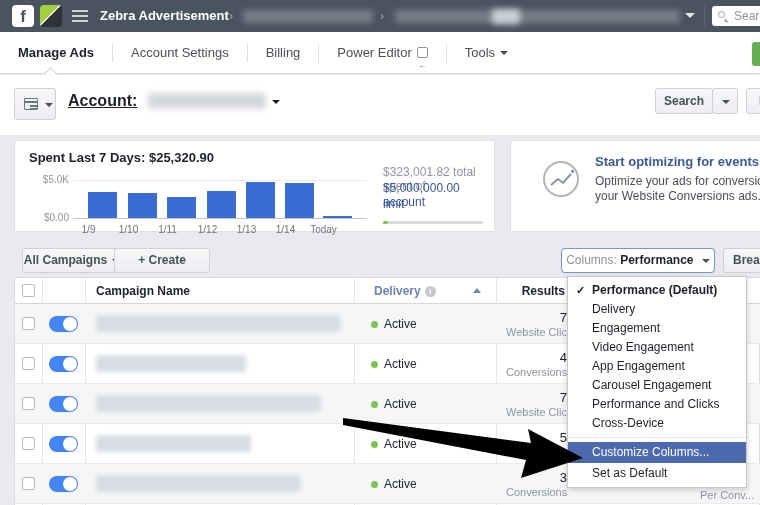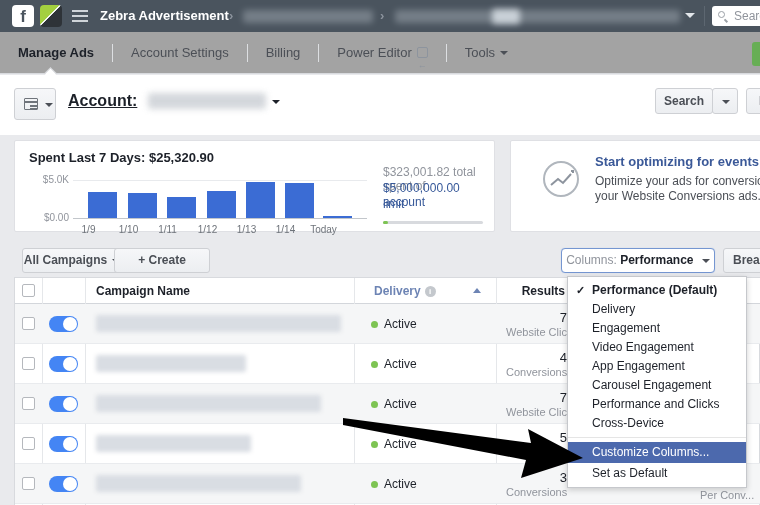--- a/index.html
+++ b/index.html
@@ -22,21 +22,21 @@
   .blurspot { top:9px; height:15px; background:#dfe6ec; opacity:.8; filter:blur(3px); border-radius:3px; }
   .top-caret { left:685px; top:13px; width:0; height:0; border-left:5px solid transparent;
                border-right:5px solid transparent; border-top:5px solid #e2e6ea; }
   .top-div { left:704px; top:6px; width:1px; height:20px; background:#5d6771; }
   .top-search { left:712px; top:6px; width:70px; height:20px; background:#fff; border-radius:3px;
                 color:#90949c; font-size:12px; line-height:20px; padding-left:22px; }
   .mag { left:718px; top:11px; width:7px; height:7px; border:1.5px solid #9aa0a6; border-radius:50%; }
   .mag:after { content:""; position:absolute; left:6px; top:7px; width:1.5px; height:4px; background:#9aa0a6; transform:rotate(-45deg); }
 
   
-  .nav { left:0; top:32px; width:760px; height:42px; background:#a3a3a3; border-bottom:1px solid #d8dade; z-index:15;
+  .nav { left:0; top:32px; width:760px; height:42px; background:#ffffff; border-bottom:1px solid #d8dade; z-index:15;
          display:flex; align-items:center; }
   .nav-item { font-size:13px; color:#4b4f56; padding:0 18px; height:42px; line-height:42px; position:relative; }
   .nav-item.active { color:#1d2129; font-weight:bold; }
   .nav-sep { width:1px; height:18px; background:#dddfe2; }
   .pe-icon { display:inline-block; width:11px; height:11px; border:1px solid #8d949e; border-radius:2px;
              position:relative; margin-left:5px; top:1px; }
   .pe-icon:after { content:"\2190"; position:absolute; left:0px; top:-4px; font-size:9px; color:#8d949e; }
   .dn-caret { display:inline-block; width:0; height:0; border-left:4px solid transparent; border-right:4px solid transparent;
               border-top:4px solid #4b4f56; margin-left:5px; vertical-align:middle; }
   .nav-notch { left:46px; top:69px; width:9px; height:9px; background:#fff; transform:rotate(45deg);

